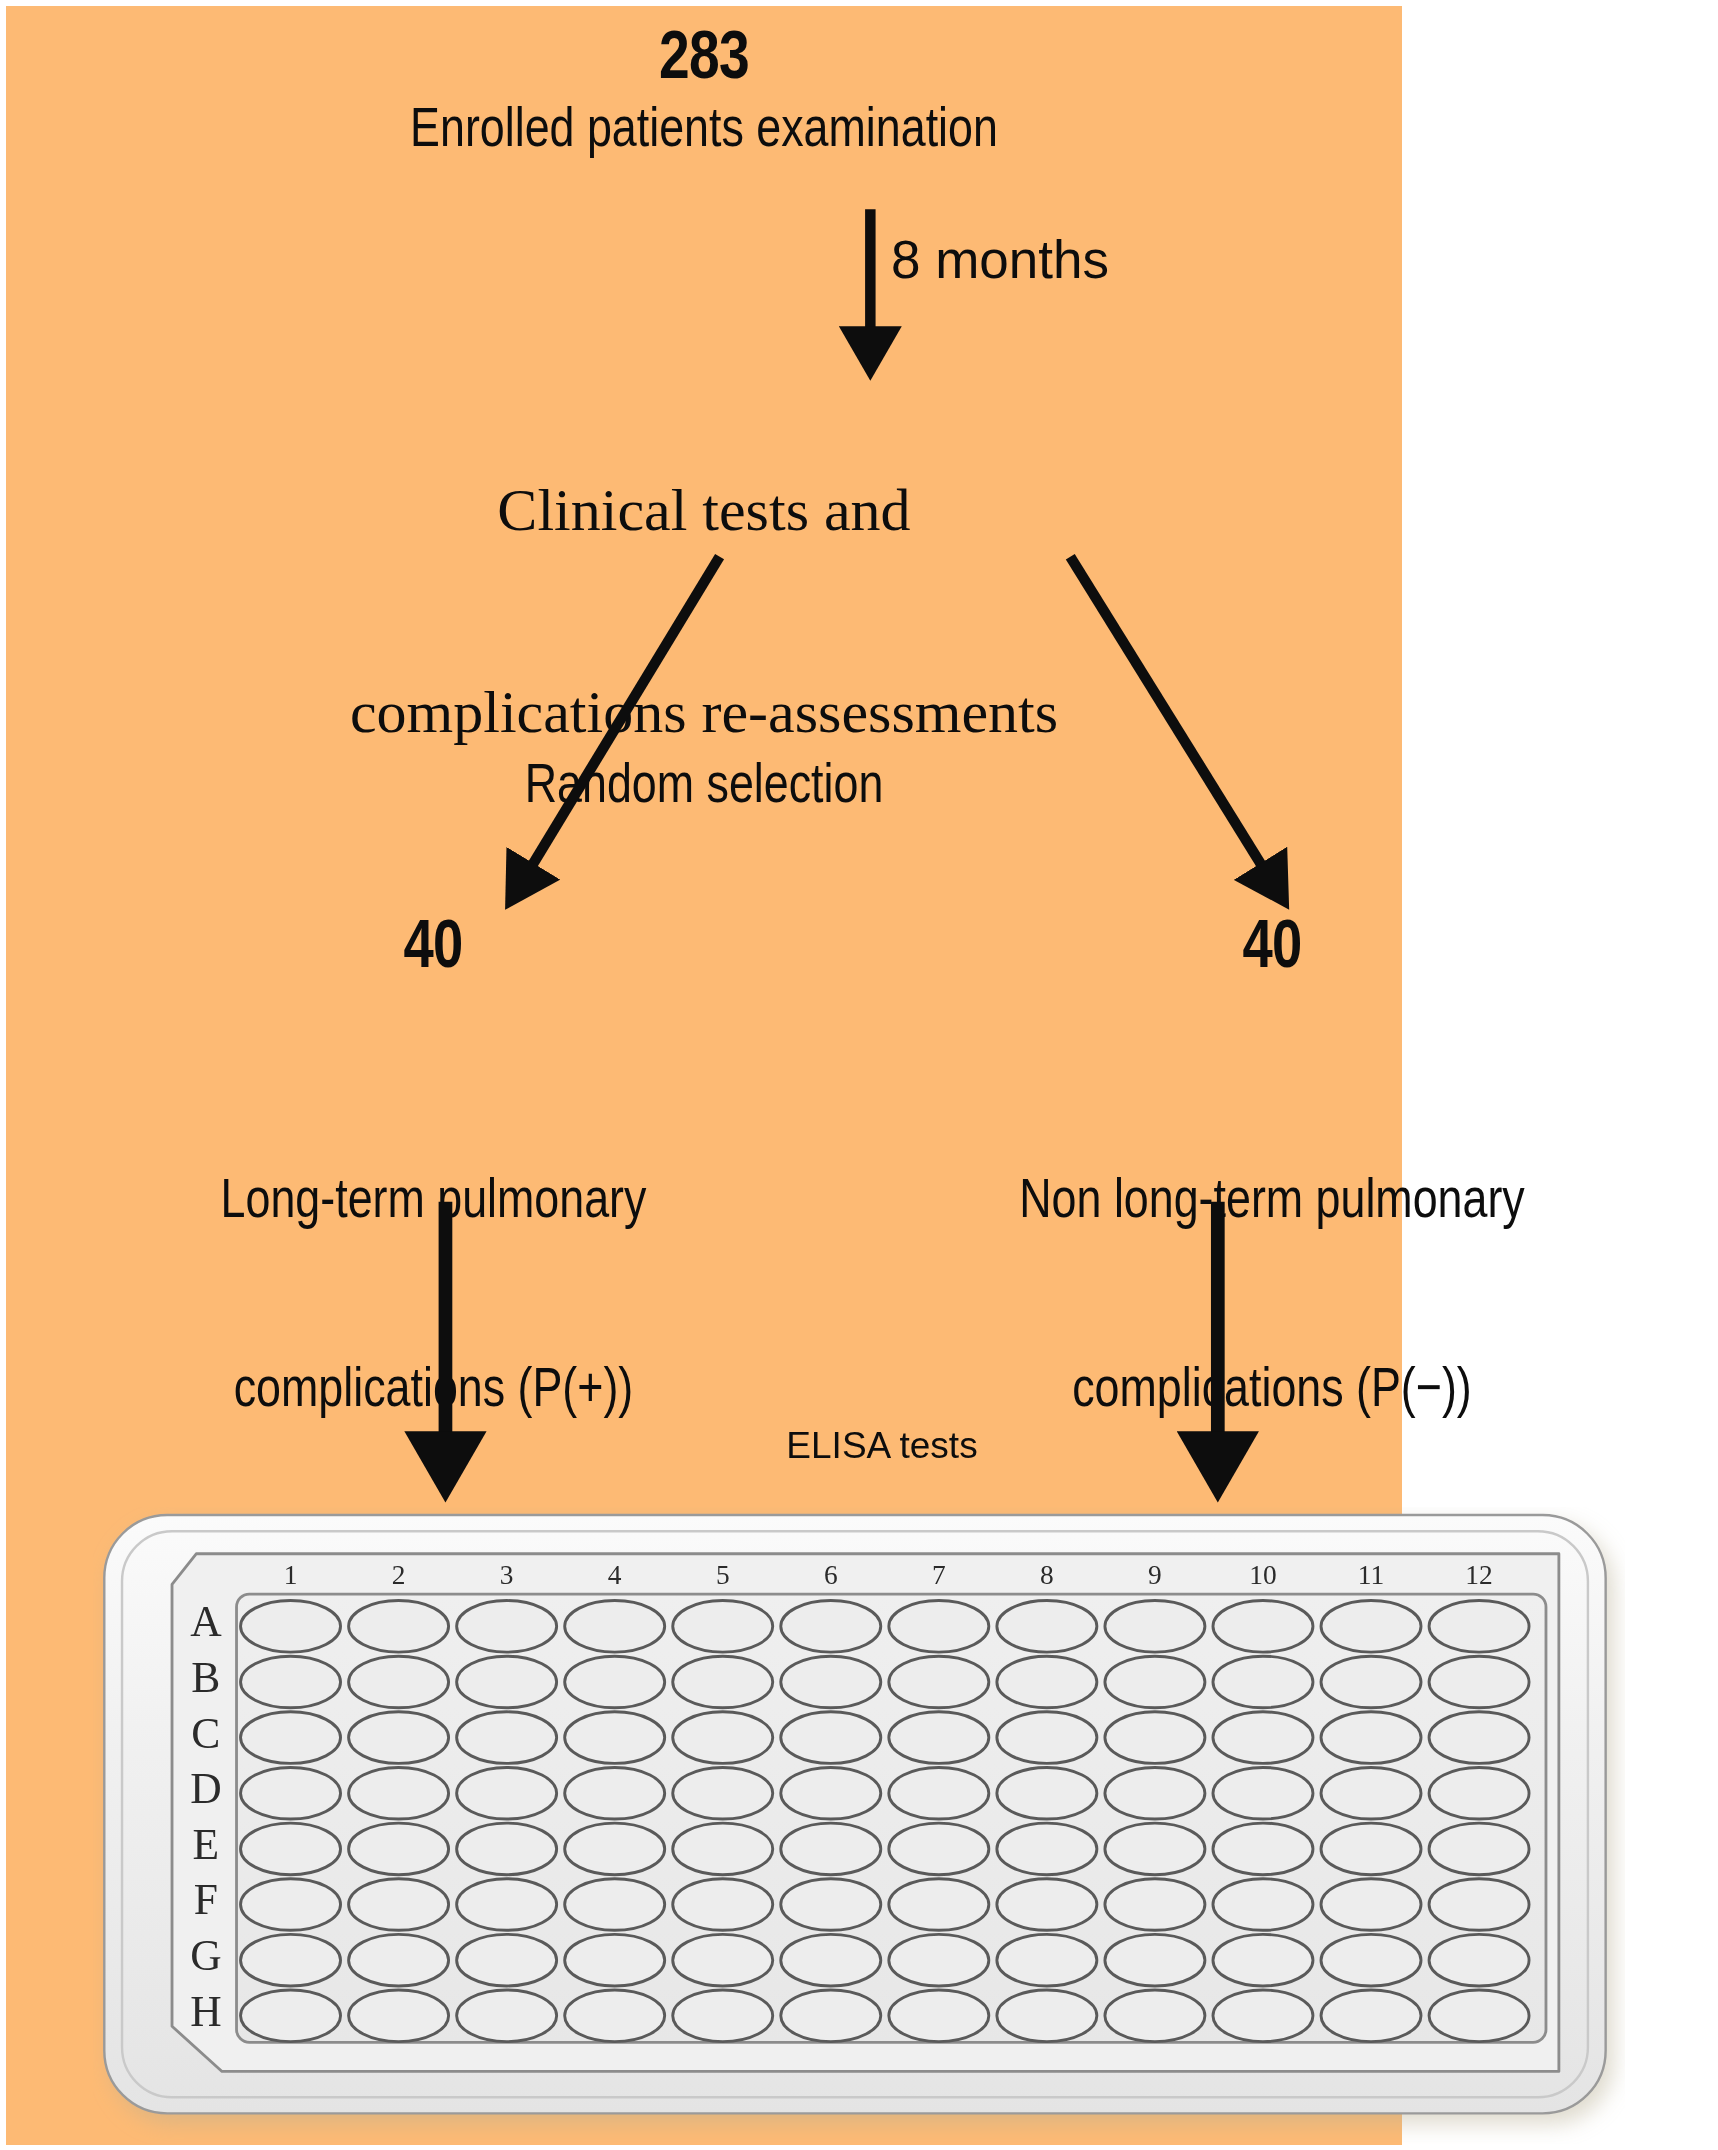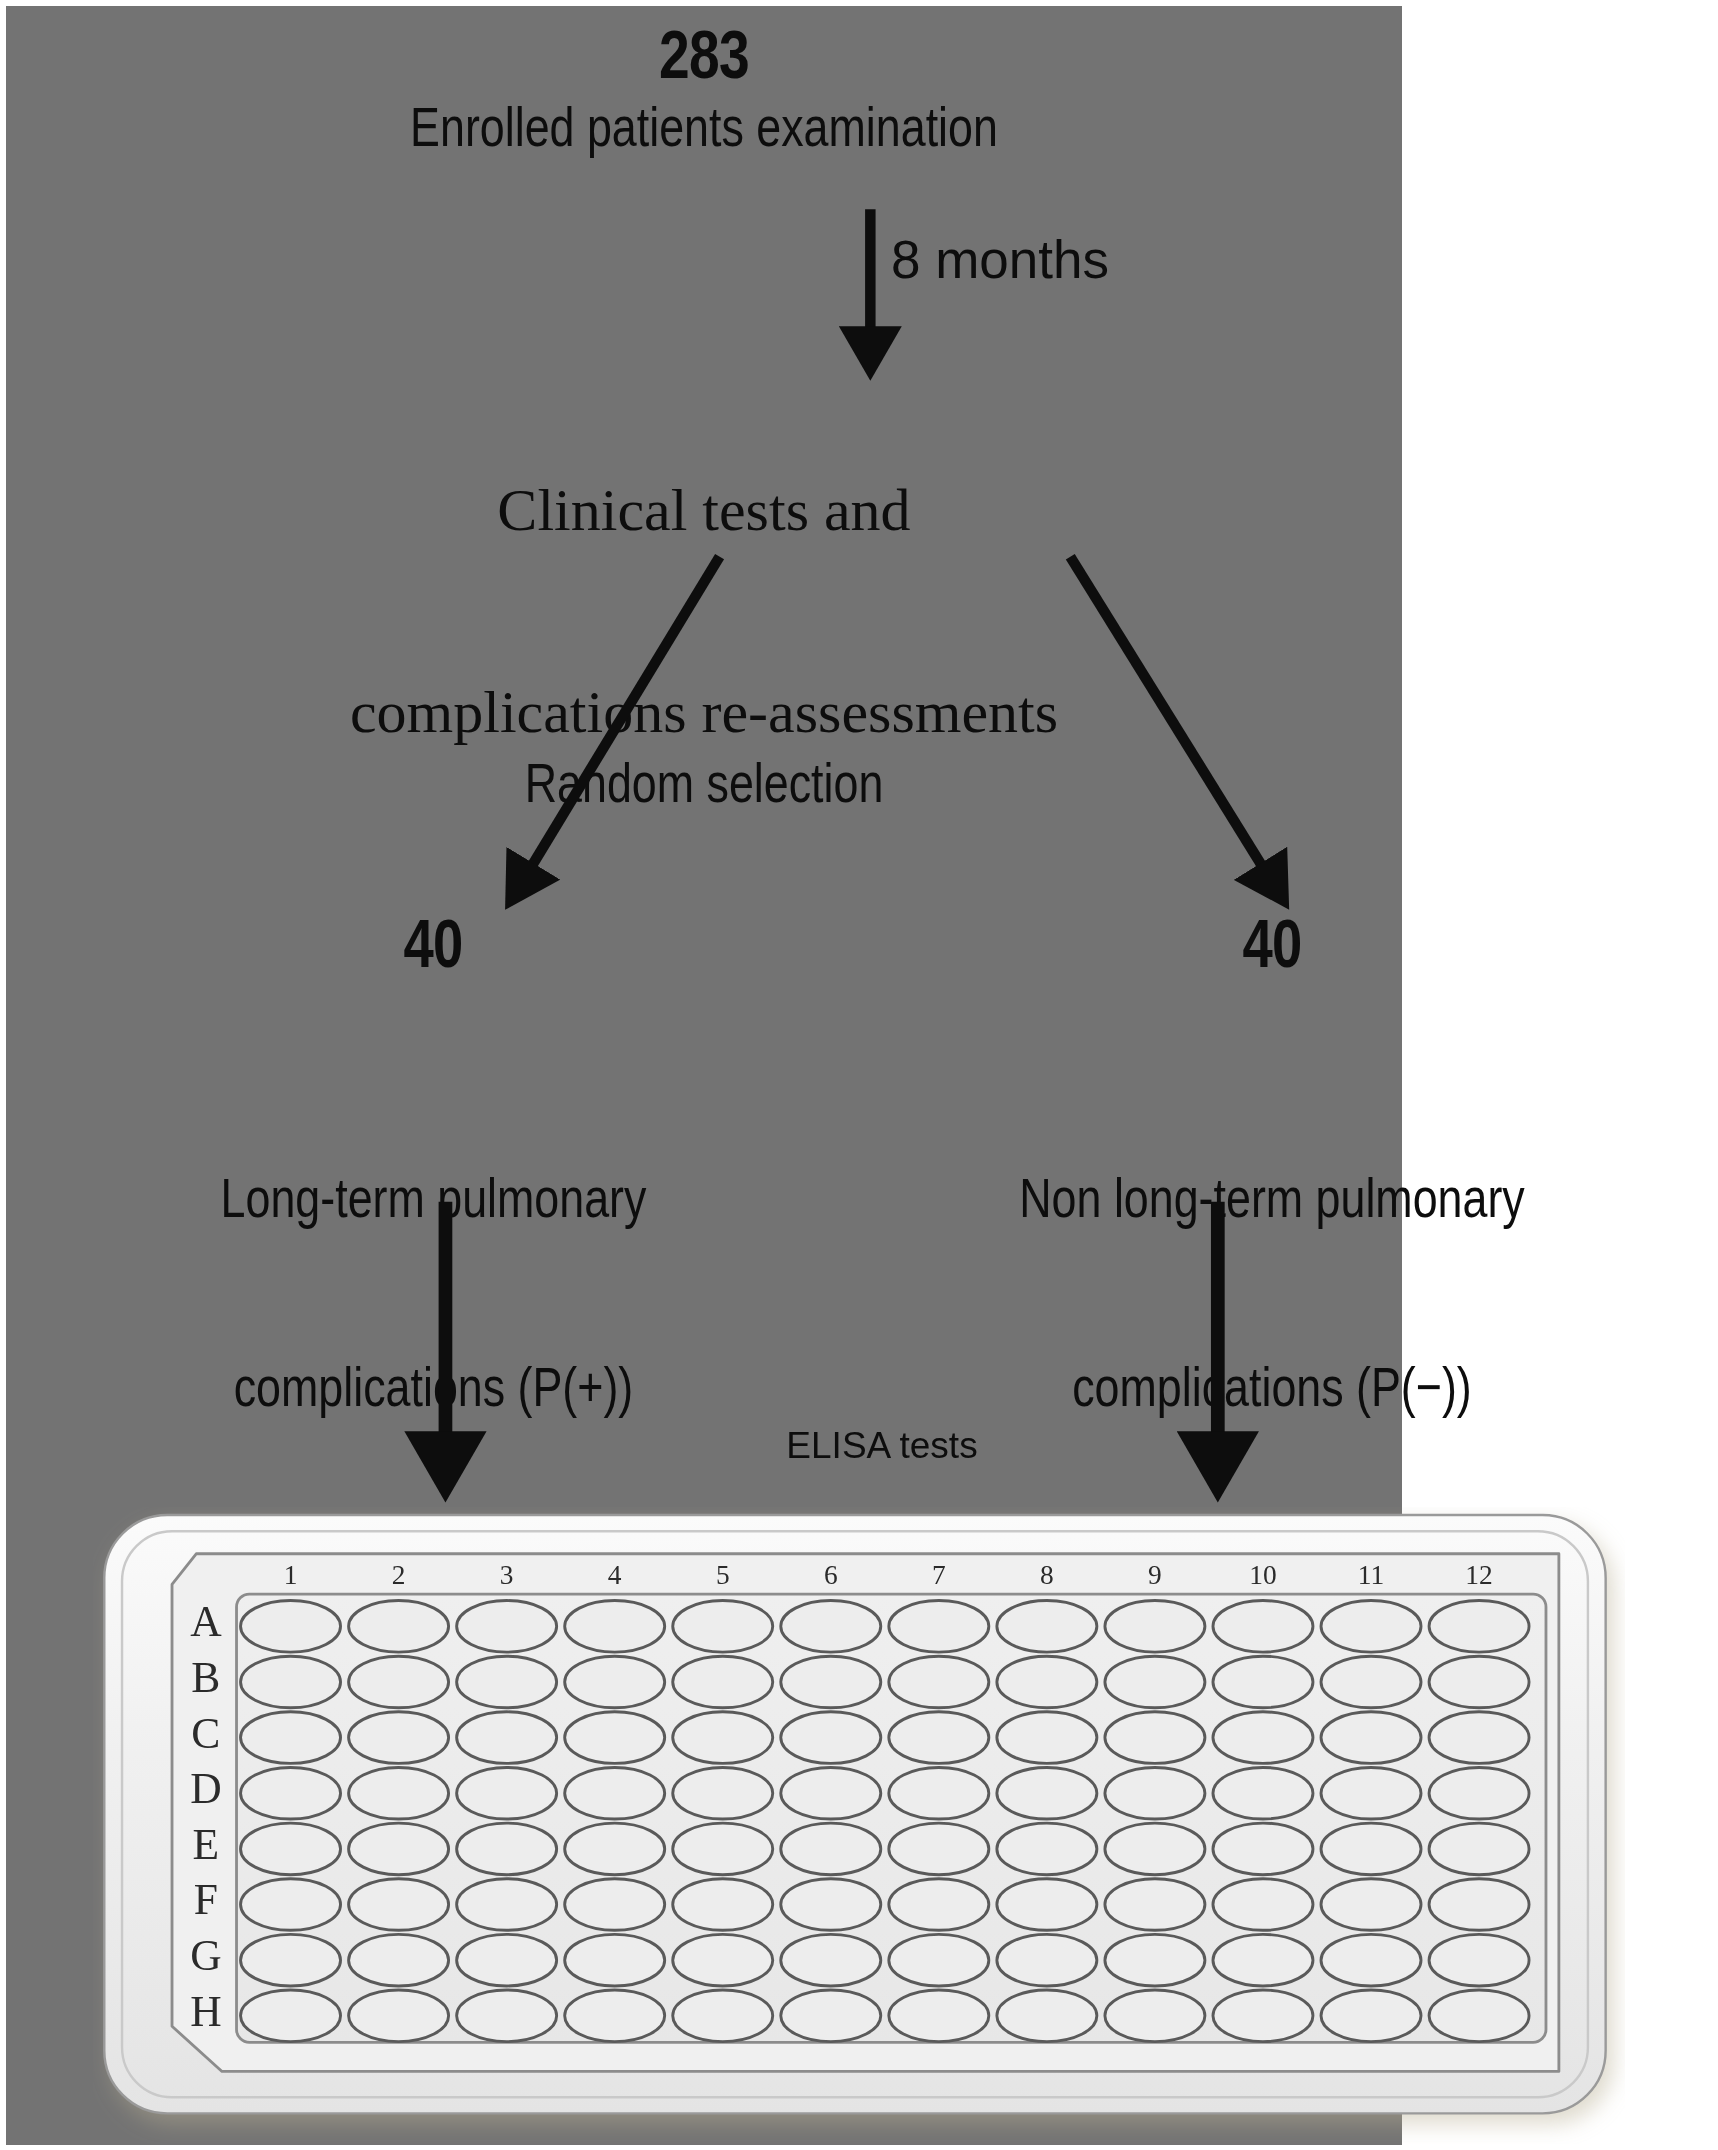--- a/index.html
+++ b/index.html
@@ -5,21 +5,21 @@
   html,body{margin:0;padding:0;}
   body{
     width:1719px;height:2151px;
     background:#ffffff;
     font-family:"Liberation Sans", sans-serif;
     overflow:hidden;
   }
   #canvas{
     position:relative;
     width:1408px;height:2151px;
-    background:#737373;
+    background:#fdba74;
     box-sizing:border-box;
     border:6.4px solid #FFFFFF;
   }
   .txt{position:absolute;color:#0d0d0d;text-align:center;line-height:1.12;white-space:pre;}
   .cond{font-family:"Liberation Sans", sans-serif;transform:scaleX(0.80);transform-origin:center top;}
   .serif{font-family:"Liberation Serif", serif;}
   .sans{font-family:"Liberation Sans", sans-serif;}
 
   
   #n283{left:0;right:0;top:9.7px;font-size:69px;font-weight:bold;letter-spacing:-0.8px;}

